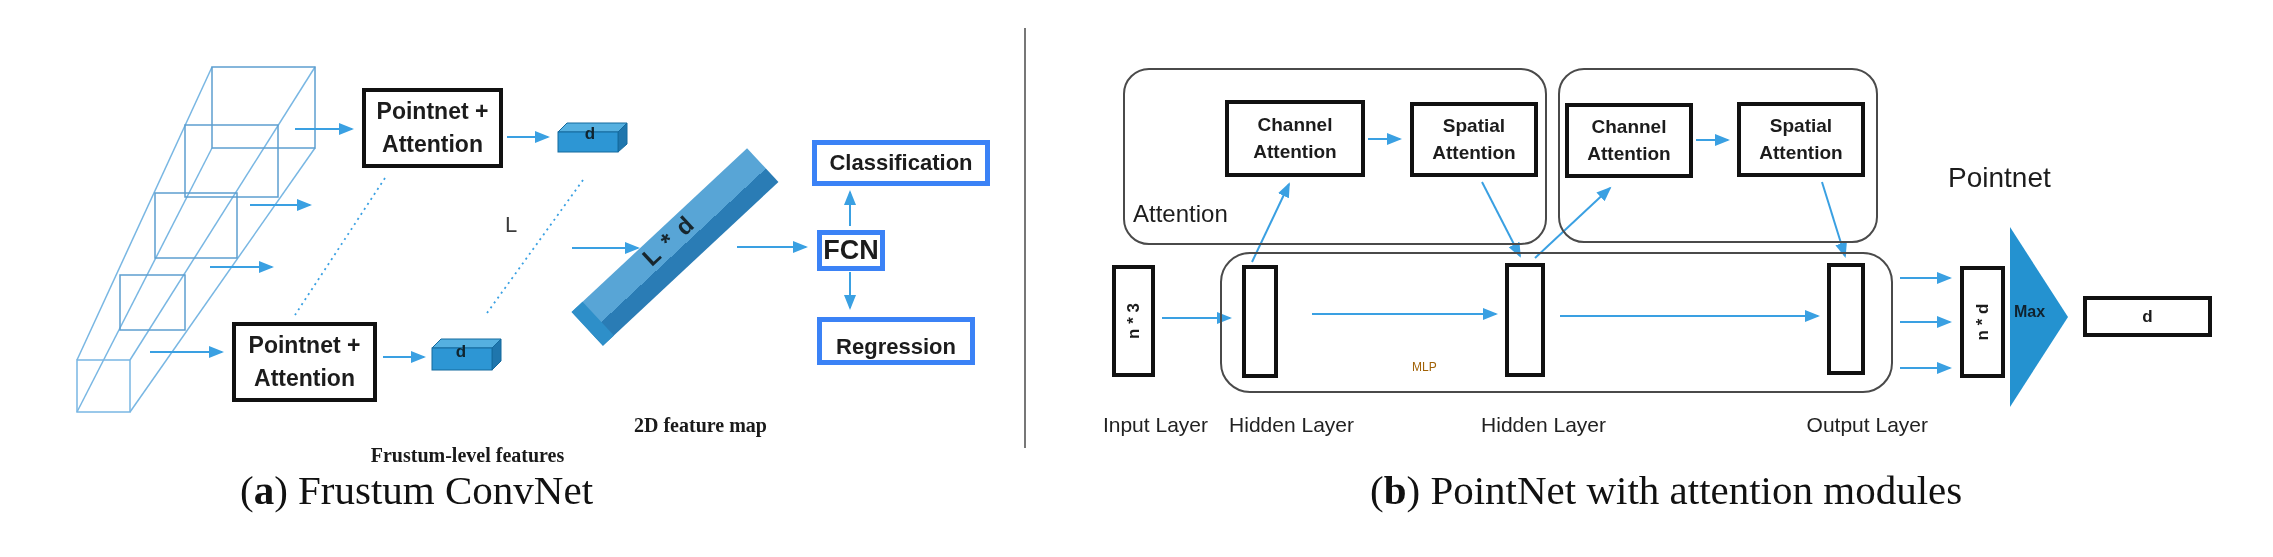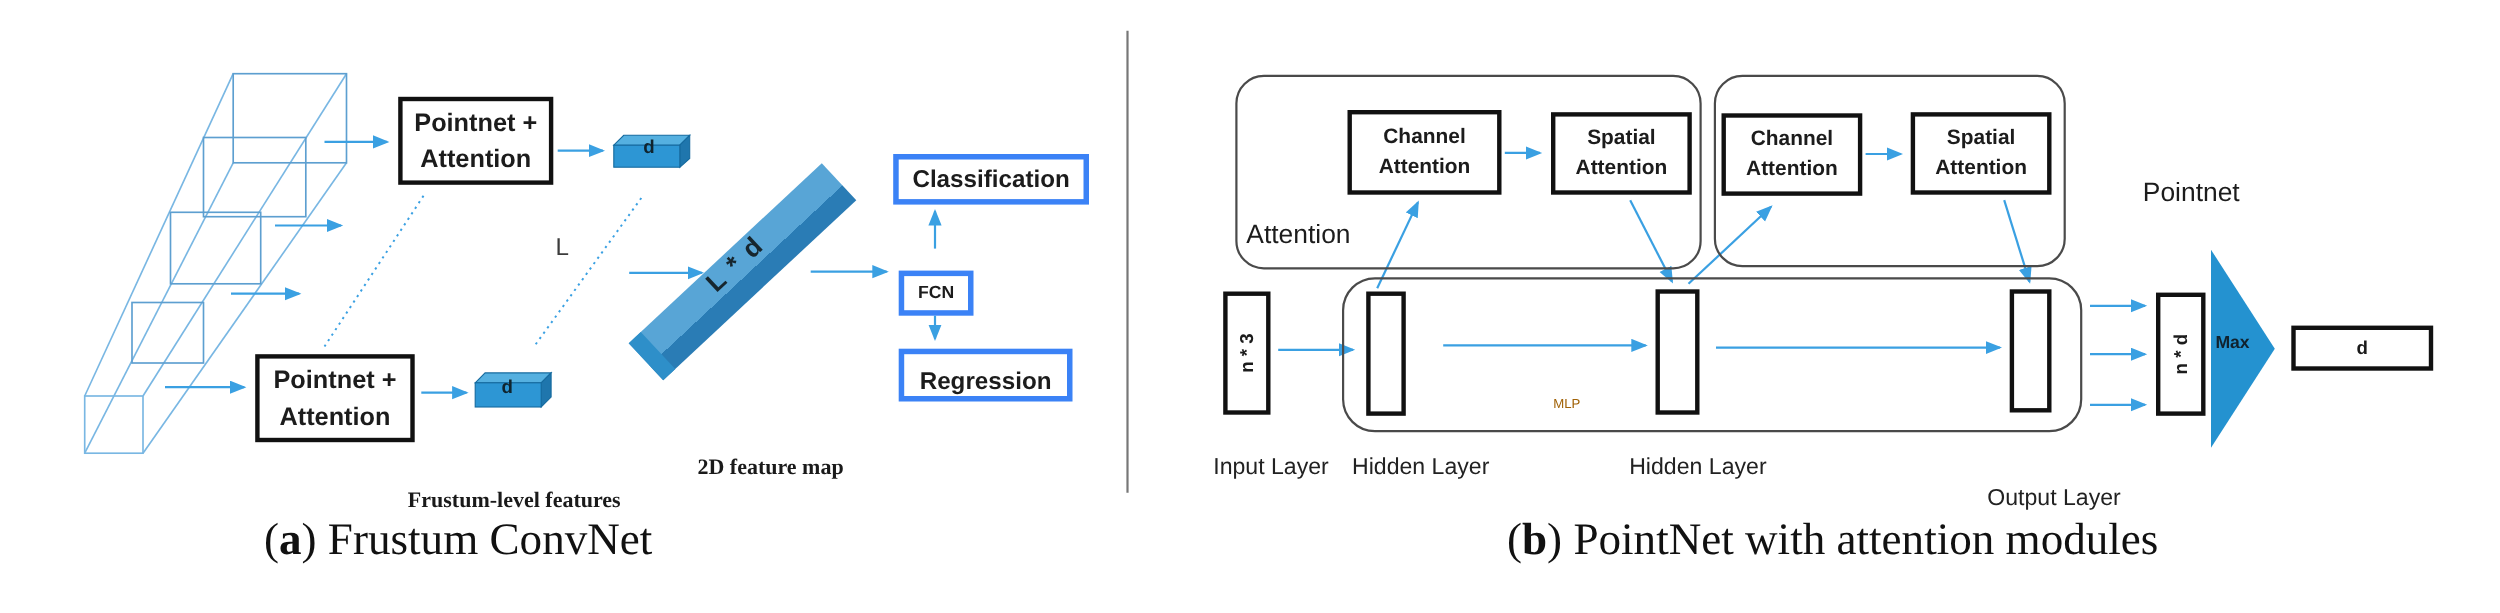--- a/index.html
+++ b/index.html
@@ -119,21 +119,21 @@
   <div class="abs" style="left:505px;top:212px;font-size:22px;color:#3c3c3c;">L</div>
 
   <div class="bar3d">
     <div class="cap"></div>
     <div class="bar-label">L * d</div>
   </div>
 
   <div class="abs thinbox ctr diagfont" style="left:812px;top:140px;width:168px;height:36px;font-size:22px;">
     <span>Classification</span>
   </div>
-  <div class="abs thinbox ctr diagfont" style="left:817px;top:246px;width:58px;height:31px;font-size:16px;">
+  <div class="abs thinbox ctr diagfont" style="left:817px;top:230px;width:58px;height:31px;font-size:27px;">
     <span>FCN</span>
   </div>
   <div class="abs thinbox ctr diagfont" style="left:817px;top:317px;width:148px;height:38px;font-size:22px;align-items:flex-end;">
     <span>Regression</span>
   </div>
 
   <div class="abs serifbold" style="left:340px;top:444px;width:255px;">Frustum-level features</div>
   <div class="abs serifbold" style="left:608px;top:414px;width:185px;">2D feature map</div>
 
   <div class="abs caption" style="left:240px;top:466px;width:500px;">
@@ -163,21 +163,21 @@
     </div>
   </div>
   <div class="abs box ctr two-line diagfont" style="left:1737px;top:102px;width:120px;height:67px;font-size:19px;">
     <div>
       <span>Spatial</span>
       <span>Attention</span>
     </div>
   </div>
 
   <div class="abs" style="left:1133px;top:200px;font-size:24px;color:#1c1c1c;">Attention</div>
-  <div class="abs" style="left:1948px;top:162px;font-size:24px;color:#1c1c1c;">Pointnet</div>
+  <div class="abs" style="left:1948px;top:162px;font-size:28px;color:#1c1c1c;">Pointnet</div>
 
   <div class="abs box" style="left:1112px;top:265px;width:35px;height:104px;">
     <div class="vtext">n * 3</div>
   </div>
   <div class="abs box" style="left:1242px;top:265px;width:28px;height:105px;"></div>
   <div class="abs box" style="left:1505px;top:263px;width:32px;height:106px;"></div>
   <div class="abs box" style="left:1827px;top:263px;width:30px;height:104px;"></div>
 
   <div class="abs" style="left:1412px;top:360px;font-size:12px;color:#a16207;">MLP</div>
 
@@ -187,19 +187,19 @@
 
   <div class="abs" style="left:2014px;top:303px;font-size:16px;font-weight:bold;color:#10222e;">Max</div>
 
   <div class="abs box ctr" style="left:2083px;top:296px;width:121px;height:33px;font-size:17px;font-weight:600;">
     <span>d</span>
   </div>
 
   <div class="abs lbl" style="left:1048px;top:413px;width:160px;">Input Layer</div>
   <div class="abs lbl" style="left:1194px;top:413px;width:160px;">Hidden Layer</div>
   <div class="abs lbl" style="left:1446px;top:413px;width:160px;">Hidden Layer</div>
-  <div class="abs lbl" style="left:1768px;top:413px;width:160px;margin-top:28px;">Output Layer</div>
+  <div class="abs lbl" style="left:1768px;top:413px;width:160px;">Output Layer</div>
 
   <div class="abs caption" style="left:1370px;top:466px;width:700px;">
     <span>(</span><b>b</b><span>) </span><span>PointNet with attention modules</span>
   </div>
 
 </div>
 
 </body></html>

